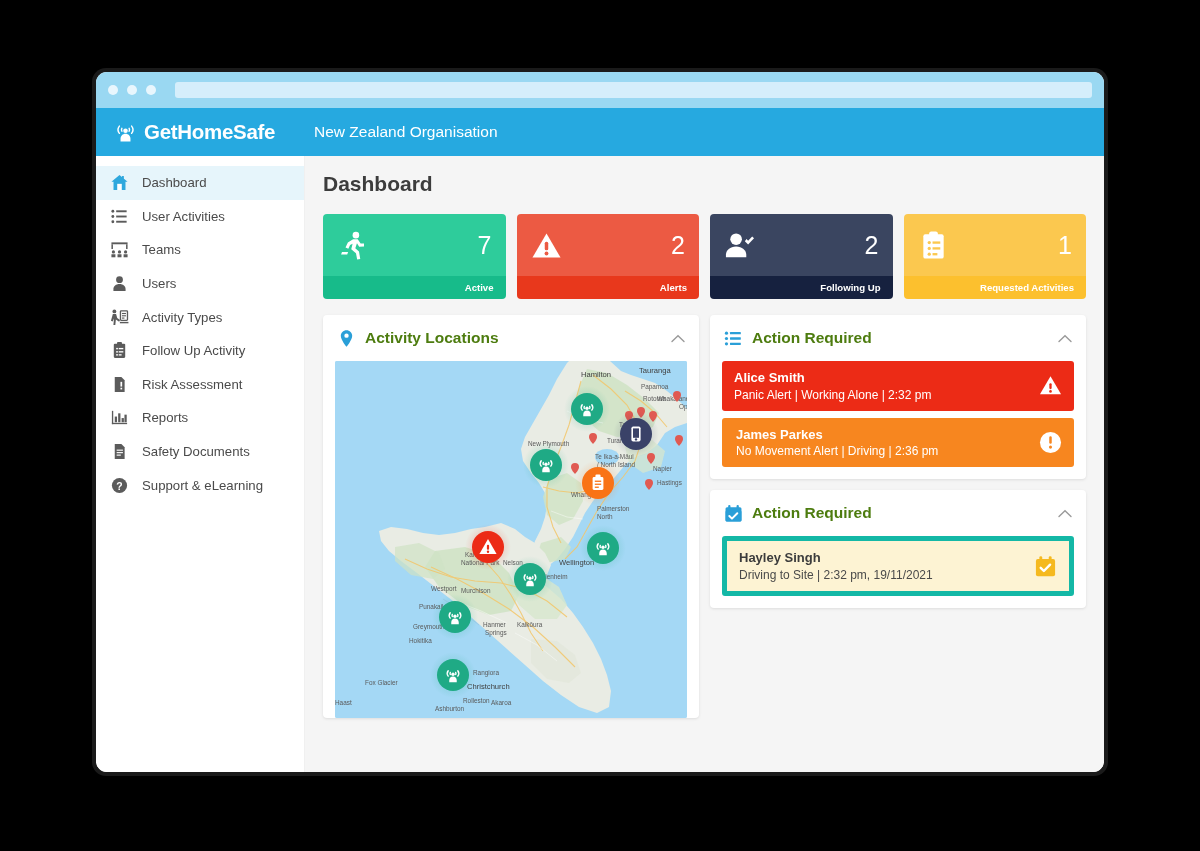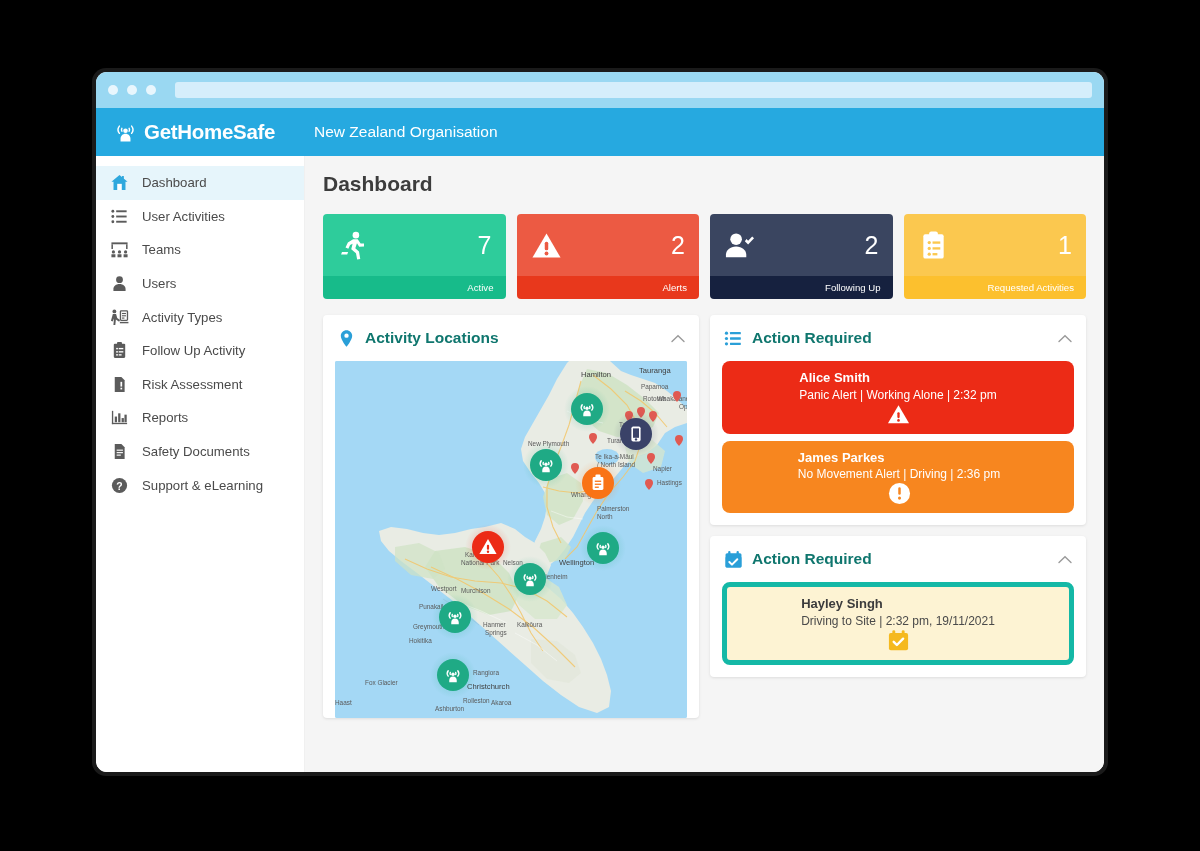--- a/index.html
+++ b/index.html
@@ -152,21 +152,21 @@
     font-weight: 300;
   }
   .stat-foot {
     height: 23px;
     display: flex;
     align-items: center;
     justify-content: flex-end;
     padding: 0 12px;
     color: #ffffff;
     font-size: 9.6px;
-    font-weight: normal;
+    font-weight: bold;
   }
 
   
   #panels-row {
     display: flex;
     gap: 11px;
     align-items: flex-start;
   }
   #left-col { width: 376px; flex: 0 0 auto; }
   #right-col { flex: 1; min-width: 0; display: flex; flex-direction: column; gap: 11px; }
@@ -180,21 +180,21 @@
     display: flex;
     align-items: center;
     height: 46px;
     padding: 0 14px;
     gap: 9px;
   }
   .panel-head-icon { width: 19px; height: 19px; flex: 0 0 auto; }
   .panel-title {
     font-size: 15.5px;
     font-weight: bold;
-    color: #0f766e;
+    color: #4d7c0f;
     flex: 1;
   }
   .chevron { width: 14px; height: 9px; flex: 0 0 auto; cursor: pointer; }
 
   
   #map-wrap {
     margin: 0 12px 12px 12px;
     height: 357px;
     border-radius: 2px;
     overflow: hidden;
@@ -207,27 +207,26 @@
     font-family: "Liberation Sans", sans-serif;
     fill: #5a5a5a;
     font-size: 6.4px;
   }
   .map-label-lg { font-size: 7.6px; fill: #404040; }
   .map-pin-shadow { opacity: 0.30; }
 
   
   .alert-list { padding: 0 12px 12px 12px; display: flex; flex-direction: column; gap: 7px; }
   .alert-row {
-    border-radius: 8px;
+    border-radius: 3px;
     padding: 8px 12px;
     display: flex;
     align-items: center;
     justify-content: space-between;
     cursor: pointer;
-    flex-direction: column;
   }
   .alert-name { font-size: 13px; font-weight: bold; line-height: 1.35; }
   .alert-sub { font-size: 12px; line-height: 1.35; }
   .alert-badge { width: 23px; height: 23px; flex: 0 0 auto; }
 
   .alert-red { background: #ec2b16; }
   .alert-red .alert-name, .alert-red .alert-sub { color: #ffffff; }
   .alert-orange { background: #f7861f; padding-left: 14px; }
   .alert-orange .alert-name, .alert-orange .alert-sub { color: #ffffff; }
   .alert-yellow { background: #fdf3d3; border: 5px solid #14b8a6; }

